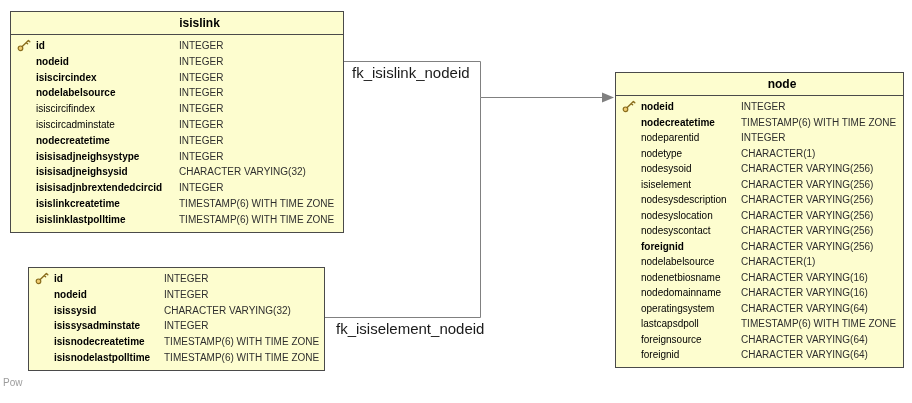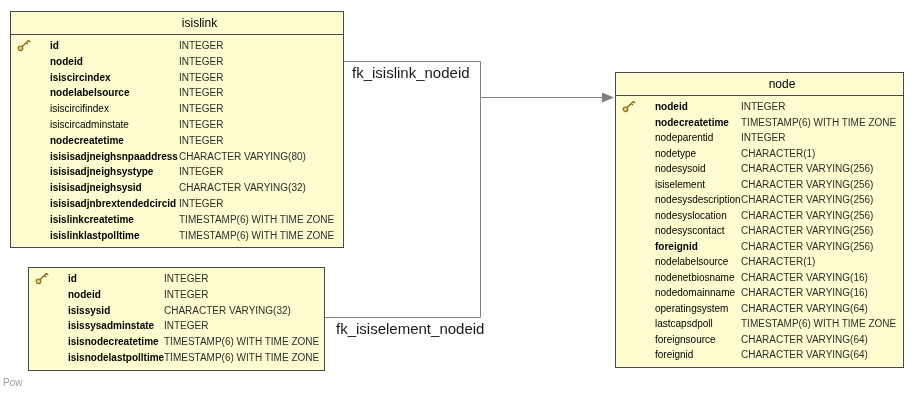--- a/index.html
+++ b/index.html
@@ -24,29 +24,29 @@
     position:absolute; box-sizing:border-box;
     background:var(--fill, #fdfdcf);
     border:1px solid var(--border, #4a4a4a);
   }
   #table-0 { left:10px;  top:11px;  width:334px; --typex:168px; }
   #table-1 { left:28px;  top:267px; width:297px; --typex:135px; }
   #table-2 { left:615px; top:64px;  width:289px;margin-top:8px; --typex:125px; }
 
   .table-title {
     height:22px; line-height:22px; text-align:center;
-    font-size:12px; font-weight:normal; color:#000;
+    font-size:12px; font-weight:bold; color:#000;
     border-bottom:1px solid var(--border, #4a4a4a);
     padding-left:45px;
   }
   .rows { padding:3px 0 4px 0; position:relative; }
   .row { position:relative; height:15.8px; line-height:15.8px; font-size:10px; }
   #table-2 .row { height:15.5px; line-height:15.5px; }
   .key-slot { position:absolute; left:6px; top:1px; width:15px; height:13px; }
-  .col-name { position:absolute; left:39px; white-space:nowrap; color:#000; }
+  .col-name { position:absolute; left:25px; white-space:nowrap; color:#000; }
   .col-name.bold { font-weight:bold; }
   .col-type { position:absolute; left:var(--typex); white-space:nowrap; color:#2e2e2e; }
 </style>
 </head>
 <body>
 
 <div id="canvas">
 
   <div id="watermark">Pow</div>
 
@@ -101,25 +101,20 @@
     <span class="col-name">isiscircadminstate</span>
     <span class="col-type">INTEGER</span>
   </div>
 
   <div class="row">
     <span class="key-slot"></span>
     <span class="col-name bold">nodecreatetime</span>
     <span class="col-type">INTEGER</span>
   </div>
 
-  <div class="row">
-    <span class="key-slot"></span>
-    <span class="col-name bold">isisisadjneighsnpaaddress</span>
-    <span class="col-type">CHARACTER VARYING(80)</span>
-  </div>
 
   <div class="row">
     <span class="key-slot"></span>
     <span class="col-name bold">isisisadjneighsystype</span>
     <span class="col-type">INTEGER</span>
   </div>
 
   <div class="row">
     <span class="key-slot"></span>
     <span class="col-name bold">isisisadjneighsysid</span>

